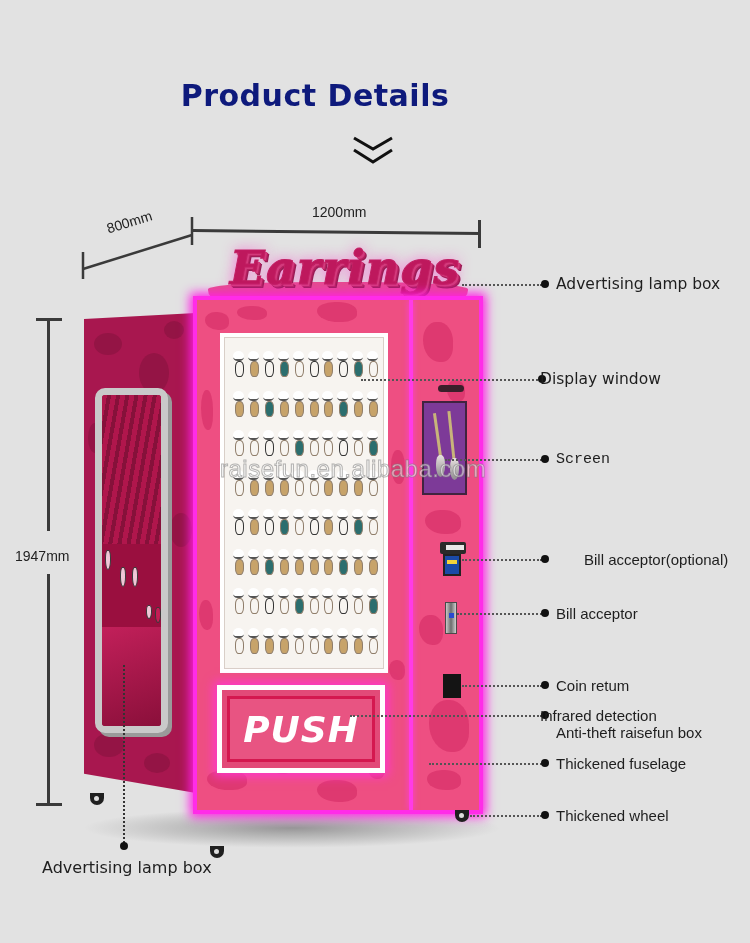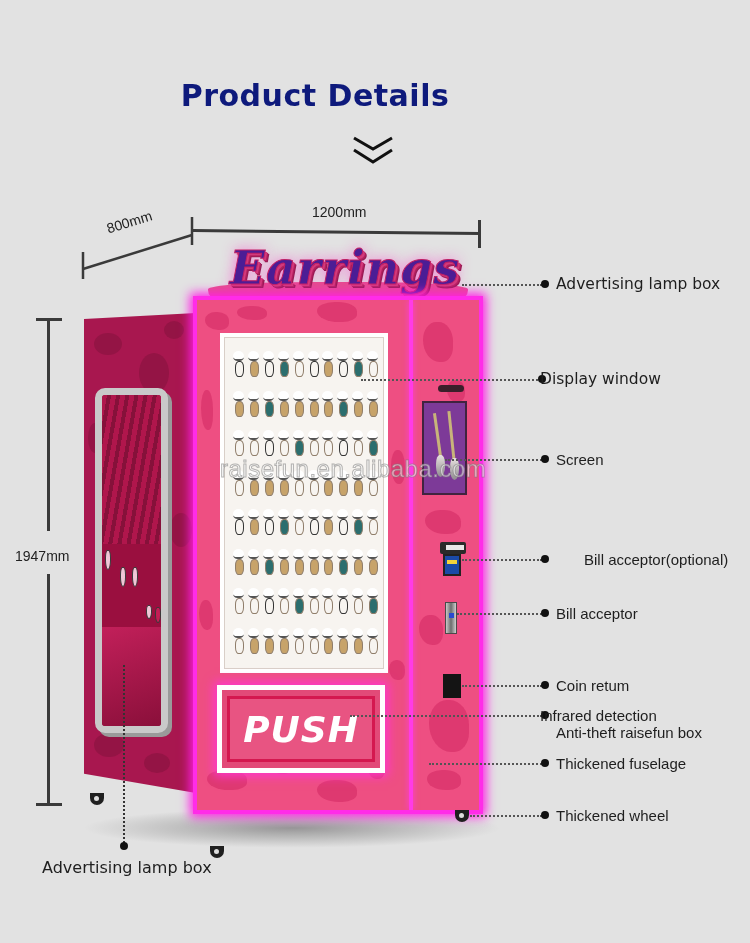--- a/index.html
+++ b/index.html
@@ -107,21 +107,21 @@
   .base-shadow {
     position: absolute; left: 82px; top: 808px; width: 420px; height: 40px;
     background: radial-gradient(ellipse at center, rgba(90,90,90,.55), rgba(0,0,0,0) 70%);
   }
   .wheel { position: absolute; width: 14px; height: 12px; border-radius: 0 0 7px 7px; background: #1f1f1f; }
   .wheel::after { content:""; position:absolute; left:4px; top:3px; width:5px; height:5px; border-radius:50%; background:#ddd; }
 
   .sign {
     position: absolute; left: 222px; top: 238px; width: 246px; height: 60px;
     font-family: "DejaVu Serif", serif; font-style: italic; font-weight: bold;
-    font-size: 46px; color: #4c1d95; letter-spacing: 1px;
+    font-size: 46px; color: #be185d; letter-spacing: 1px;
     text-shadow: 2px 2px 0 #d33a7c, 3px 3px 0 #b52060, 4px 4px 0 #981b54, 0 0 14px rgba(255,40,200,.7);
     text-align: center; line-height: 60px;
     -webkit-text-stroke: 1px #c21f63;
   }
   .sign-base {
     position: absolute; left: 208px; top: 282px; width: 260px; height: 18px;
     background: #e44f8b; border-radius: 40% 40% 10px 10px;
   }
 
   .watermark {
@@ -345,21 +345,21 @@
   <div class="label bold-ish" style="left:556px;top:276px;">Advertising lamp box</div>
 </div>
 <div>
   <div class="callout" style="left:361px;top:379px;width:180px;"></div>
   <div class="dot" style="left:538px;top:375px;"></div>
   <div class="label bold-ish" style="left:540px;top:371px;">Display window</div>
 </div>
 <div>
   <div class="callout" style="left:445px;top:459px;width:97px;"></div>
   <div class="dot" style="left:541px;top:455px;"></div>
-  <div class="label" style="left:556px;top:451px;">Screen</div>
+  <div class="label" style="left:556px;top:451px;font-family:Liberation Mono, monospace;">Screen</div>
 </div>
 <div>
   <div class="callout" style="left:462px;top:559px;width:80px;"></div>
   <div class="dot" style="left:541px;top:555px;"></div>
   <div class="label" style="left:584px;top:551px;">Bill acceptor(optional)</div>
 </div>
 <div>
   <div class="callout" style="left:457px;top:613px;width:85px;"></div>
   <div class="dot" style="left:541px;top:609px;"></div>
   <div class="label" style="left:556px;top:605px;">Bill acceptor</div>

